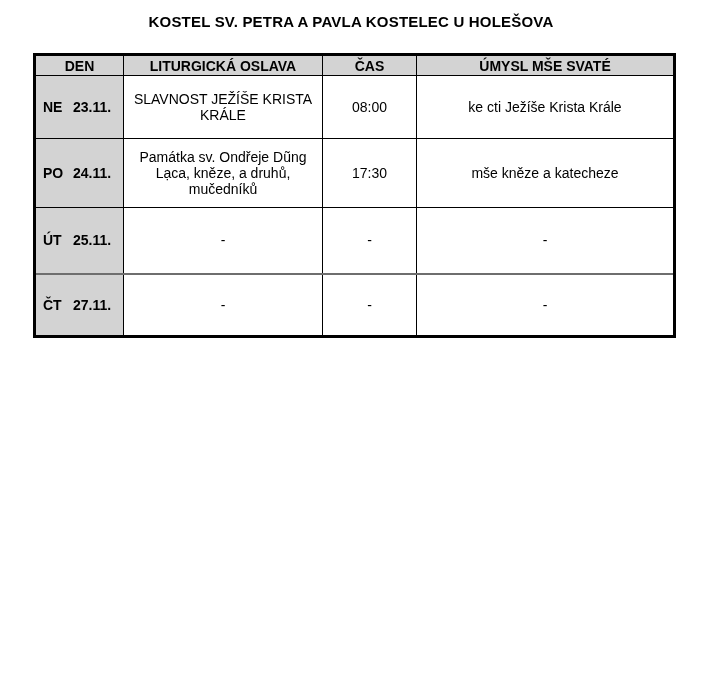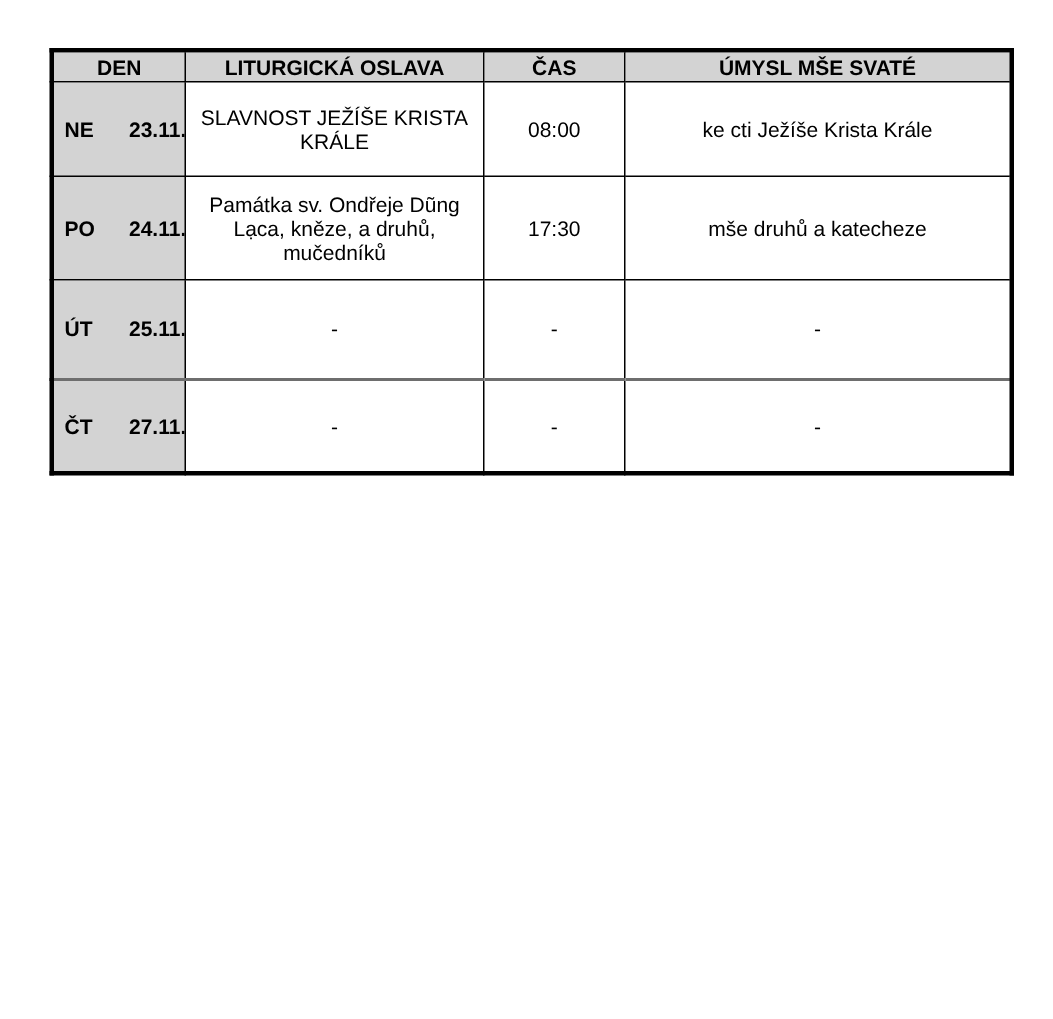--- a/index.html
+++ b/index.html
@@ -48,37 +48,38 @@
     height:21px;
     padding:1px 2px;
   }
   td.day-cell{
     background:var(--gray);
     font-weight:bold;
     text-align:left;
     padding-left:7px;
     white-space:nowrap;
   }
-  td.day-cell .day{display:inline-block;min-width:27px;margin-right:16px}
+  td.day-cell .day{display:inline-block;min-width:27px;margin-right:3px}
 
   tr.r0{height:63px}
   tr.r1{height:69px}
   tr.r2{height:66px}
   tr.r3{height:64px}
   tr.r4{height:63px}
   tr.r5{height:67px}
   tr.r6{height:66px}
   tr.r7{height:66px}
 
   tr.page-break td{border-top:2.5px solid var(--pbreak)}
 </style>
 </head>
 <body>
 
 <div class="titles">
+  <div class="title-line-2">KOSTEL SV. PETRA A PAVLA KOSTELEC U HOLEŠOVA</div>
 </div>
 
 <table class="schedule">
   <colgroup>
     <col class="c-den">
       <col class="c-lit">
       <col class="c-cas">
       <col class="c-umysl">
   </colgroup>
   <thead>
@@ -93,21 +94,21 @@
     <tr class="r0">
       <td class="day-cell"><span class="day">NE</span><span>23.11.</span></td>
       <td>SLAVNOST JEŽÍŠE KRISTA KRÁLE</td>
       <td>08:00</td>
       <td>ke cti Ježíše Krista Krále</td>
     </tr>
     <tr class="r1">
       <td class="day-cell"><span class="day">PO</span><span>24.11.</span></td>
       <td>Památka sv. Ondřeje Dũng Lạca, kněze, a druhů, mučedníků</td>
       <td>17:30</td>
-      <td>mše druhů a katecheze</td>
+      <td>mše kněze a katecheze</td>
     </tr>
     <tr class="r2">
       <td class="day-cell"><span class="day">ÚT</span><span>25.11.</span></td>
       <td>-</td>
       <td>-</td>
       <td>-</td>
     </tr>
     <tr class="r4 page-break">
       <td class="day-cell"><span class="day">ČT</span><span>27.11.</span></td>
       <td>-</td>

